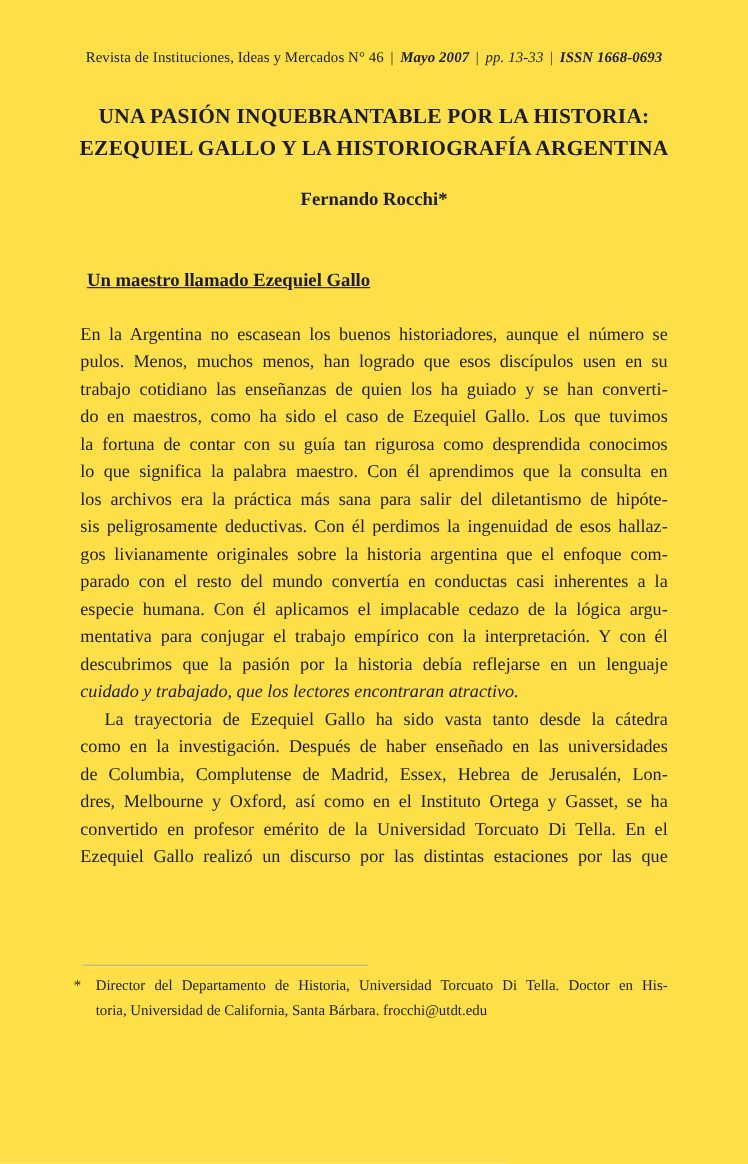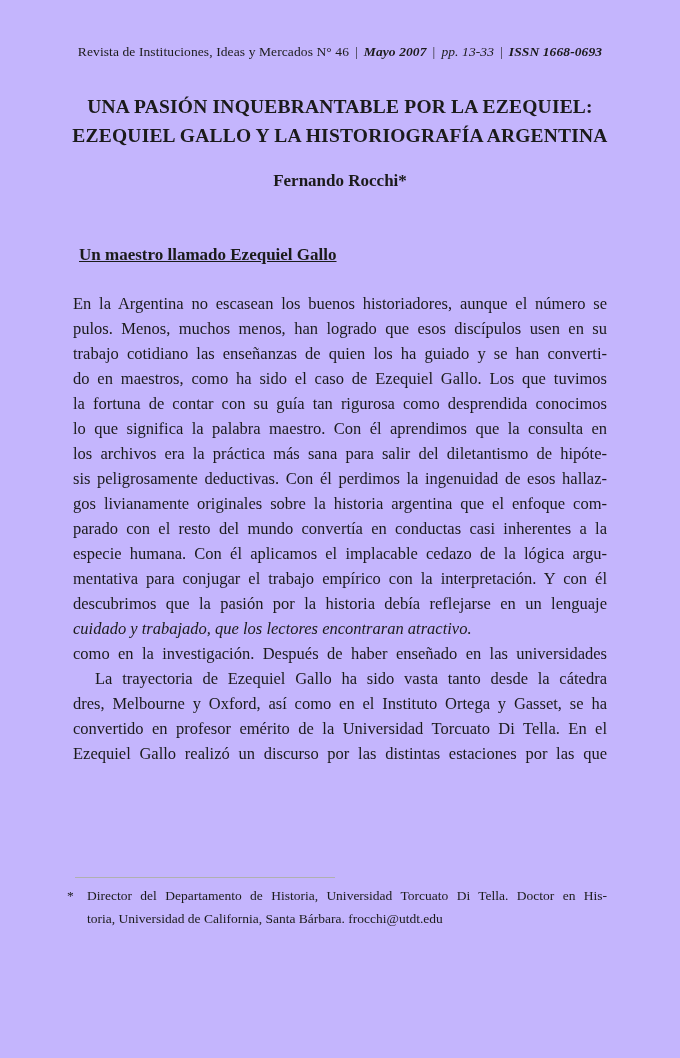--- a/index.html
+++ b/index.html
@@ -5,21 +5,21 @@
   html, body {
     margin: 0;
     padding: 0;
     background: #e8e8e8;
   }
   .page {
     position: relative;
     width: 680px;
     height: 1058px;
     margin: 0 auto;
-    background: #c4b5fd;
+    background: #fde047;
     font-family: "Liberation Serif", "DejaVu Serif", serif;
     color: #1b1b1b;
     overflow: hidden;
   }
   .journal-header {
     position: absolute;
     top: 44px;
     left: 0;
     right: 0;
     text-align: center;
@@ -108,21 +108,21 @@
 </head>
 <body>
 
 <div class="page">
 
   <div class="journal-header">
     <span class="seg">Revista de Instituciones, Ideas y Mercados N° 46</span><span class="sep">|</span><span class="seg bi">Mayo 2007</span><span class="sep">|</span><span class="seg it">pp. 13-33</span><span class="sep">|</span><span class="seg bi">ISSN 1668-0693</span>
   </div>
 
   <div class="article-title">
-    <div>UNA PASIÓN INQUEBRANTABLE POR LA EZEQUIEL:</div>
+    <div>UNA PASIÓN INQUEBRANTABLE POR LA HISTORIA:</div>
     <div>EZEQUIEL GALLO Y LA HISTORIOGRAFÍA ARGENTINA</div>
   </div>
 
   <div class="article-author">Fernando Rocchi*</div>
 
   <div class="section-heading">Un maestro llamado Ezequiel Gallo</div>
 
   <div class="body-text">
     <div class="bline">En la Argentina no escasean los buenos historiadores, aunque el número se</div>
     <div class="bline">pulos. Menos, muchos menos, han logrado que esos discípulos usen en su</div>
@@ -131,22 +131,23 @@
     <div class="bline">la fortuna de contar con su guía tan rigurosa como desprendida conocimos</div>
     <div class="bline">lo que significa la palabra maestro. Con él aprendimos que la consulta en</div>
     <div class="bline">los archivos era la práctica más sana para salir del diletantismo de hipóte-</div>
     <div class="bline">sis peligrosamente deductivas. Con él perdimos la ingenuidad de esos hallaz-</div>
     <div class="bline">gos livianamente originales sobre la historia argentina que el enfoque com-</div>
     <div class="bline">parado con el resto del mundo convertía en conductas casi inherentes a la</div>
     <div class="bline">especie humana. Con él aplicamos el implacable cedazo de la lógica argu-</div>
     <div class="bline">mentativa para conjugar el trabajo empírico con la interpretación. Y con él</div>
     <div class="bline">descubrimos que la pasión por la historia debía reflejarse en un lenguaje</div>
     <div class="bline left">cuidado y trabajado, que los lectores encontraran atractivo.</div>
+    <div class="bline indent">La trayectoria de Ezequiel Gallo ha sido vasta tanto desde la cátedra</div>
     <div class="bline">como en la investigación. Después de haber enseñado en las universidades</div>
-    <div class="bline indent">La trayectoria de Ezequiel Gallo ha sido vasta tanto desde la cátedra</div>
+    <div class="bline">de Columbia, Complutense de Madrid, Essex, Hebrea de Jerusalén, Lon-</div>
     <div class="bline">dres, Melbourne y Oxford, así como en el Instituto Ortega y Gasset, se ha</div>
     <div class="bline">convertido en profesor emérito de la Universidad Torcuato Di Tella. En el</div>
     <div class="bline">Ezequiel Gallo realizó un discurso por las distintas estaciones por las que</div>
   </div>
 
   <div class="footnote-rule"></div>
 
   <div class="footnote">
     <span class="fn-marker">*</span>
     <div class="fn-text">

